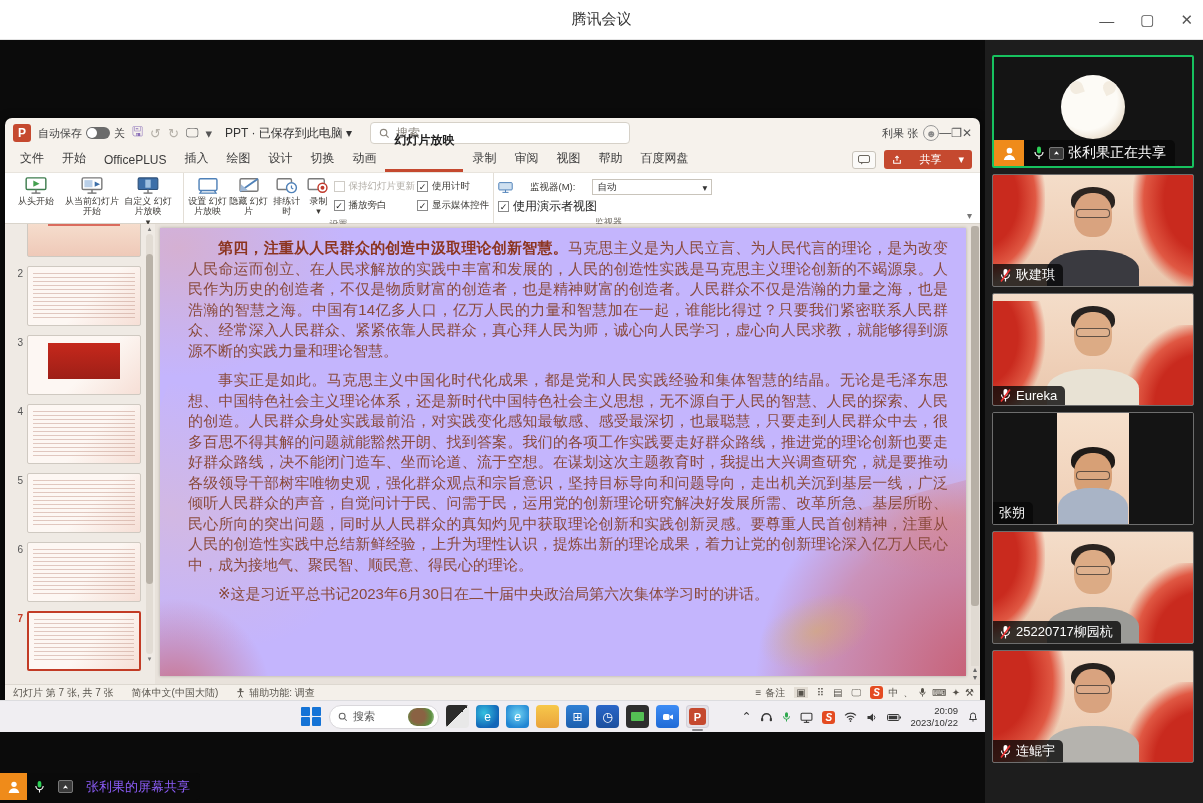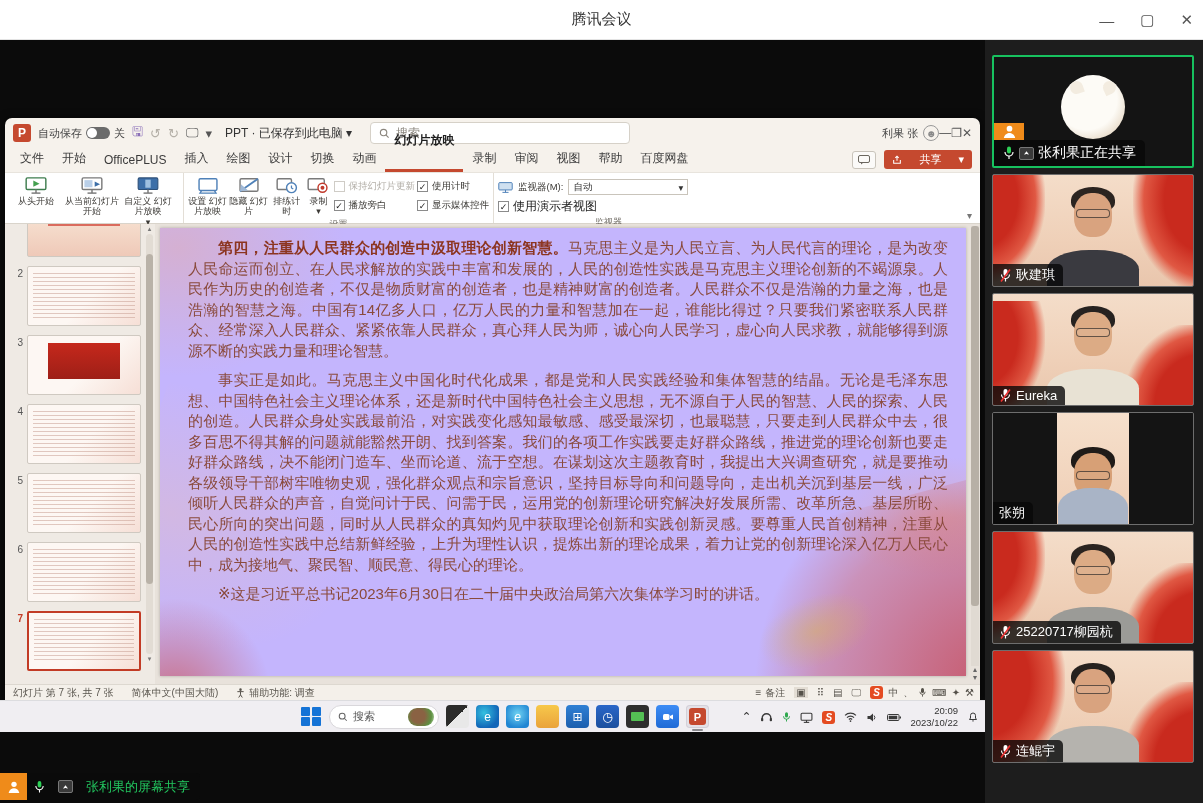--- a/index.html
+++ b/index.html
@@ -47,21 +47,21 @@
   .rgroup + .rgroup { border-left:1px solid #e3ded6; }
   .rgroup-body { flex:1; display:flex; align-items:flex-start; gap:2px; }
   .rgroup-label { text-align:center; font-size:9px; color:#6e6a63; padding:1px 0 2px; }
   .rbtn { display:flex; flex-direction:column; align-items:center; width:54px; font-size:9px; color:#3c3a36; text-align:center; line-height:1.15; padding-top:2px; }
   .rbtn svg { margin-bottom:2px; }
   .chk-col { display:flex; flex-direction:column; gap:6px; padding-top:5px; font-size:9.5px; color:#3c3a36; }
   .chk { display:flex; align-items:center; gap:4px; white-space:nowrap; }
   .chk .box { width:11px; height:11px; border:1px solid #8b8b8b; background:#fff; font-size:9px; line-height:10px; text-align:center; color:#222; }
   .chk.dis { color:#b3afa8; }
   .chk.dis .box { border-color:#cfccc6; }
-  .monitor-row { display:flex; align-items:center; gap:5px; font-size:9.5px; color:#3c3a36; padding-top:4px; }
+  .monitor-row { display:flex; align-items:center; gap:17px; font-size:9.5px; color:#3c3a36; padding-top:4px; }
   .mon-select { width:120px; height:16px; border:1px solid #c9c4bb; background:#fff; font-size:9.5px; display:flex; align-items:center; justify-content:space-between; padding:0 4px; color:#333; }
   .ribbon-collapse { position:absolute; right:8px; bottom:2px; color:#777; font-size:10px; }
 
   
   .ppt-body { display:flex; height:460px; }
   .slide-panel { width:150px; background:#efeae4; overflow:hidden; position:relative; }
   .thumb-strip { margin-top:-36px; }
   .thumb-row { display:flex; margin:9px 14px 0 6px; gap:4px; }
   .thumb-num { width:12px; font-size:10px; color:#555; padding-top:2px; text-align:right; }
   .thumb { flex:1; height:60px; background:linear-gradient(135deg,#fdf7f3 55%,#f6dfd6); border:1px solid #cfc9c1; border-radius:2px; position:relative; overflow:hidden; }
@@ -110,21 +110,21 @@
   .tb-search .bing { margin-left:auto; width:26px; height:18px; border-radius:9px; background:radial-gradient(circle at 40% 45%,#8a6243 35%,#5d9142 70%,#cfe3c0); }
   .tb-ic { width:23px; height:23px; border-radius:4px; display:flex; align-items:center; justify-content:center; font-size:12px; color:#fff; }
   .tb-ic.active { background:#e4e1e7; box-shadow:inset 0 0 0 1px #d3d0d8; position:relative; }
   .tb-ic.active::after { content:""; position:absolute; bottom:-3px; left:6px; right:6px; height:2px; border-radius:2px; background:#8a8a8f; }
   .tray { position:absolute; right:6px; top:0; height:32px; display:flex; align-items:center; gap:9px; color:#3a3a3a; }
   .tray .clock { font-size:9.5px; text-align:right; line-height:1.25; color:#333; }
 
   
   .share-badge { position:absolute; left:0; bottom:3px; height:27px; display:flex; align-items:stretch; }
   .badge-person { width:27px; background:#ef8b1a; display:flex; align-items:center; justify-content:center; }
-  .badge-pill { background:rgba(10,10,10,.88); color:#22c55e; font-size:13px; display:flex; align-items:center; gap:13px; padding:0 10px 0 7px; border-radius:0 4px 4px 0; }
+  .badge-pill { background:rgba(10,10,10,.88); color:#8b5cf6; font-size:13px; display:flex; align-items:center; gap:13px; padding:0 10px 0 7px; border-radius:0 4px 4px 0; }
 
   
   .sidebar { position:absolute; top:40px; right:0; width:218px; height:763px; background:#1d1d1d; padding:15px 9px 0 7px; display:flex; flex-direction:column; gap:6px; }
   .tile { position:relative; height:113px; background:#242424; border:1px solid #6e6e6e; border-radius:2px; overflow:hidden; flex:0 0 auto; }
   .tile.sharing { border:2px solid #17c25f; }
   .vid { position:absolute; inset:0; }
   .vid.peach { background:linear-gradient(180deg,#f4ddc9 0%,#efd0b8 60%,#e9c6ad 100%); }
   .vid.dark { background:#141414; }
   .pillar { position:absolute; top:0; bottom:0; left:32%; width:36%; background:linear-gradient(180deg,#f6e0cc,#eecdb4); }
   .ribbon-l { position:absolute; left:-18px; top:-12px; width:70px; height:120px; background:radial-gradient(ellipse at 10% 30%,#c92a1e 40%, #e05843 60%, transparent 72%); }
@@ -132,21 +132,21 @@
   .ribbon-rb { position:absolute; right:-24px; bottom:-20px; width:90px; height:100px; background:radial-gradient(ellipse at 85% 80%,#c92a1e 45%, #e05843 62%, transparent 75%); }
   .person { position:absolute; left:0; right:0; bottom:0; top:0; }
   .person .head { position:absolute; left:50%; transform:translateX(-50%); top:18px; width:38px; height:44px; background:var(--skin,#d8a886); border-radius:45% 45% 42% 42%; }
   .person .hair { position:absolute; left:50%; transform:translateX(-50%); top:12px; width:44px; height:26px; background:var(--hair,#2a2320); border-radius:50% 50% 40% 40%; }
   .person .body { position:absolute; left:50%; transform:translateX(-50%); bottom:-6px; width:92px; height:42px; background:var(--shirt,#888); border-radius:46% 46% 0 0; }
   .glasses { position:absolute; left:50%; transform:translateX(-50%); top:34px; width:34px; height:9px; border:1.5px solid rgba(30,30,30,.65); border-radius:4px; background:rgba(255,255,255,.08); }
   .cat-avatar { position:absolute; left:50%; top:46%; transform:translate(-50%,-50%); width:64px; height:64px; border-radius:50%; background:radial-gradient(circle at 40% 38%,#fdfbf6 55%,#e9ddcc 78%,#d8c7b0); }
   .cat-avatar::before, .cat-avatar::after { content:""; position:absolute; top:6px; width:13px; height:13px; background:#f3ece0; border-radius:50% 50% 0 50%; }
   .cat-avatar::before { left:9px; transform:rotate(-20deg); }
   .cat-avatar::after { right:9px; transform:rotate(65deg); }
-  .tile-label { position:absolute; left:0; bottom:0; display:flex; align-items:stretch; max-width:100%;flex-direction:column; }
+  .tile-label { position:absolute; left:0; bottom:0; display:flex; align-items:stretch; max-width:100%; }
   .tl-pill { background:rgba(8,8,8,.8); color:#fff; font-size:13px; display:flex; align-items:center; gap:4px; padding:2px 8px 2px 6px; border-radius:0 5px 0 0; white-space:nowrap; }
   .tl-person { width:30px; background:#ef8b1a; display:flex; align-items:center; justify-content:center; flex:0 0 auto; }
   .sharebox-ic { width:15px; height:13px; background:#3a3a3a; border:1px solid #777; border-radius:2px; display:flex; align-items:center; justify-content:center; }
 </style>
 </head>
 <body>
 
 <div class="app">
 
   <div class="mtg-titlebar">

